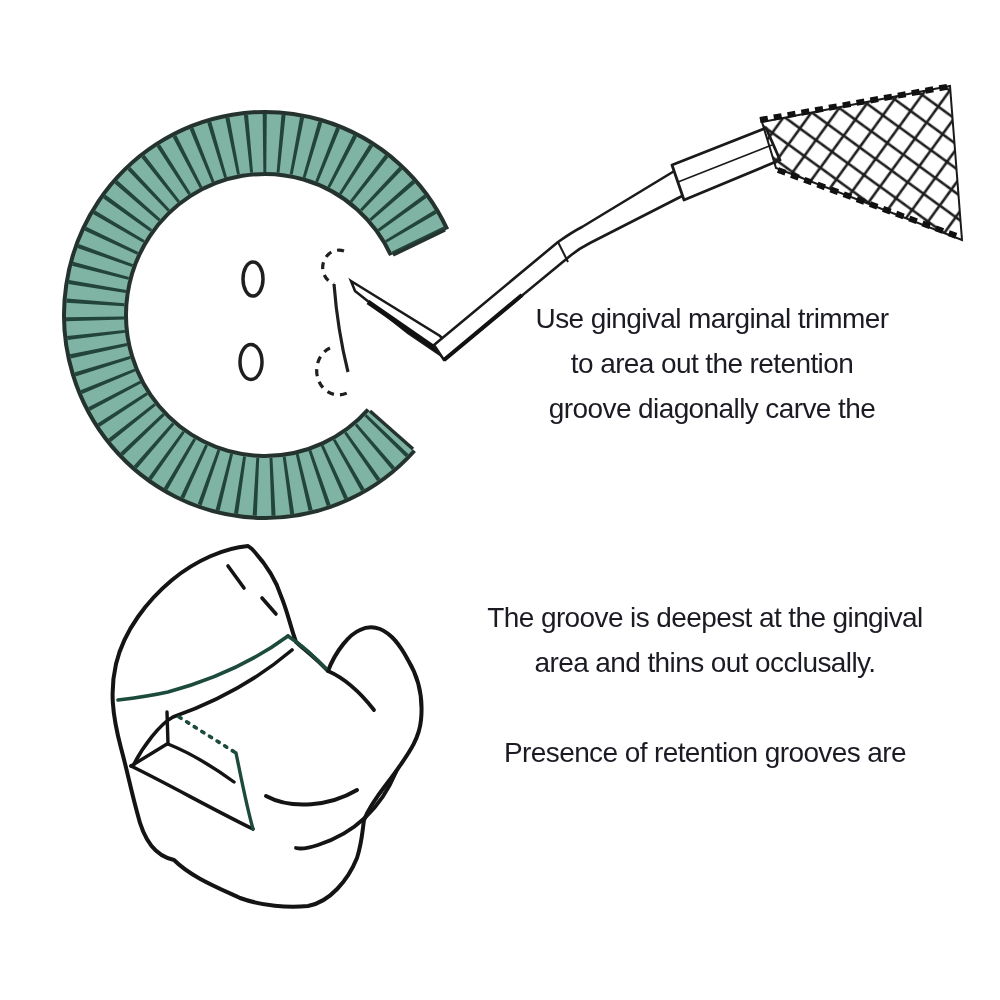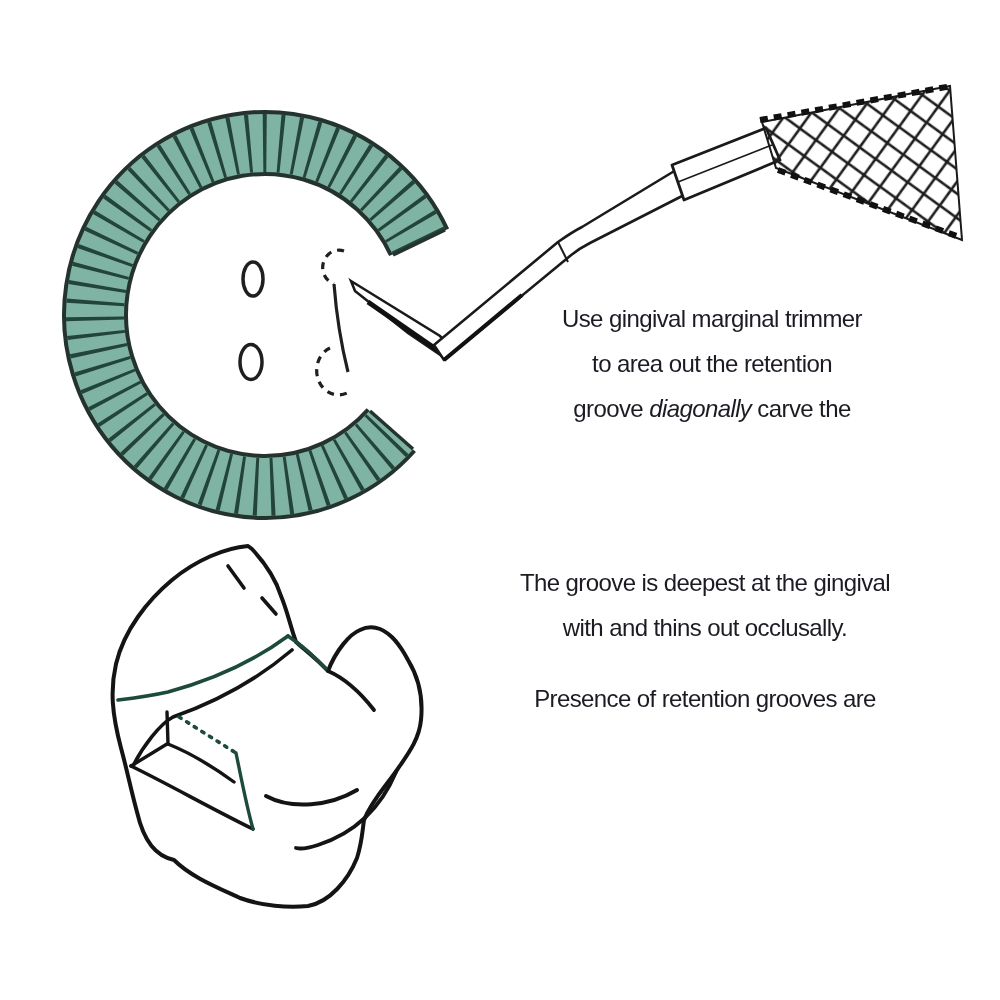--- a/index.html
+++ b/index.html
@@ -17,30 +17,30 @@
   }
   .art {
     position: absolute;
     inset: 0;
     width: 1000px;
     height: 1000px;
   }
   .note {
     position: absolute;
     color: #1b1b24;
-    font-size: 24px;
+    font-size: 28px;
     line-height: 45px;
     text-align: center;
     letter-spacing: -0.6px;
     white-space: nowrap;
   }
-  .note .it { font-style: italic; }
+  .note .it { }
   .note1 { left: 462px; top: 296px; width: 500px; }
-  .note2 { left: 440px; top: 560px; width: 530px; }
-  .note2 .para2 { margin-top: 26px; }
+  .note2 { left: 440px; top: 595px; width: 530px; }
+  .note2 .para2 { margin-top: 45px; }
 </style>
 </head>
 <body>
 
 <div class="stage">
 
   <svg class="art" viewBox="0 0 1000 1000" xmlns="http://www.w3.org/2000/svg">
     <defs>
       <pattern id="knurl" patternUnits="userSpaceOnUse" width="28" height="28" patternTransform="rotate(-9)">
         <path d="M14,0 L28,14 L14,28 L0,14 Z" fill="none" stroke="#1f1f1f" stroke-width="2.6"></path>
@@ -137,21 +137,21 @@
       <span>groove </span><span class="it">diagonally</span><span> carve the</span>
     </div>
   </div>
 
   <div class="note note2">
     <div class="para1">
       <div>
         <span>The groove is deepest at the gingival</span>
       </div>
       <div>
-        <span>with and thins out occlusally.</span>
+        <span>area and thins out occlusally.</span>
       </div>
     </div>
     <div class="para2">
       <div>
         <span>Presence of retention grooves are</span>
       </div>
     </div>
   </div>
 
 </div>

